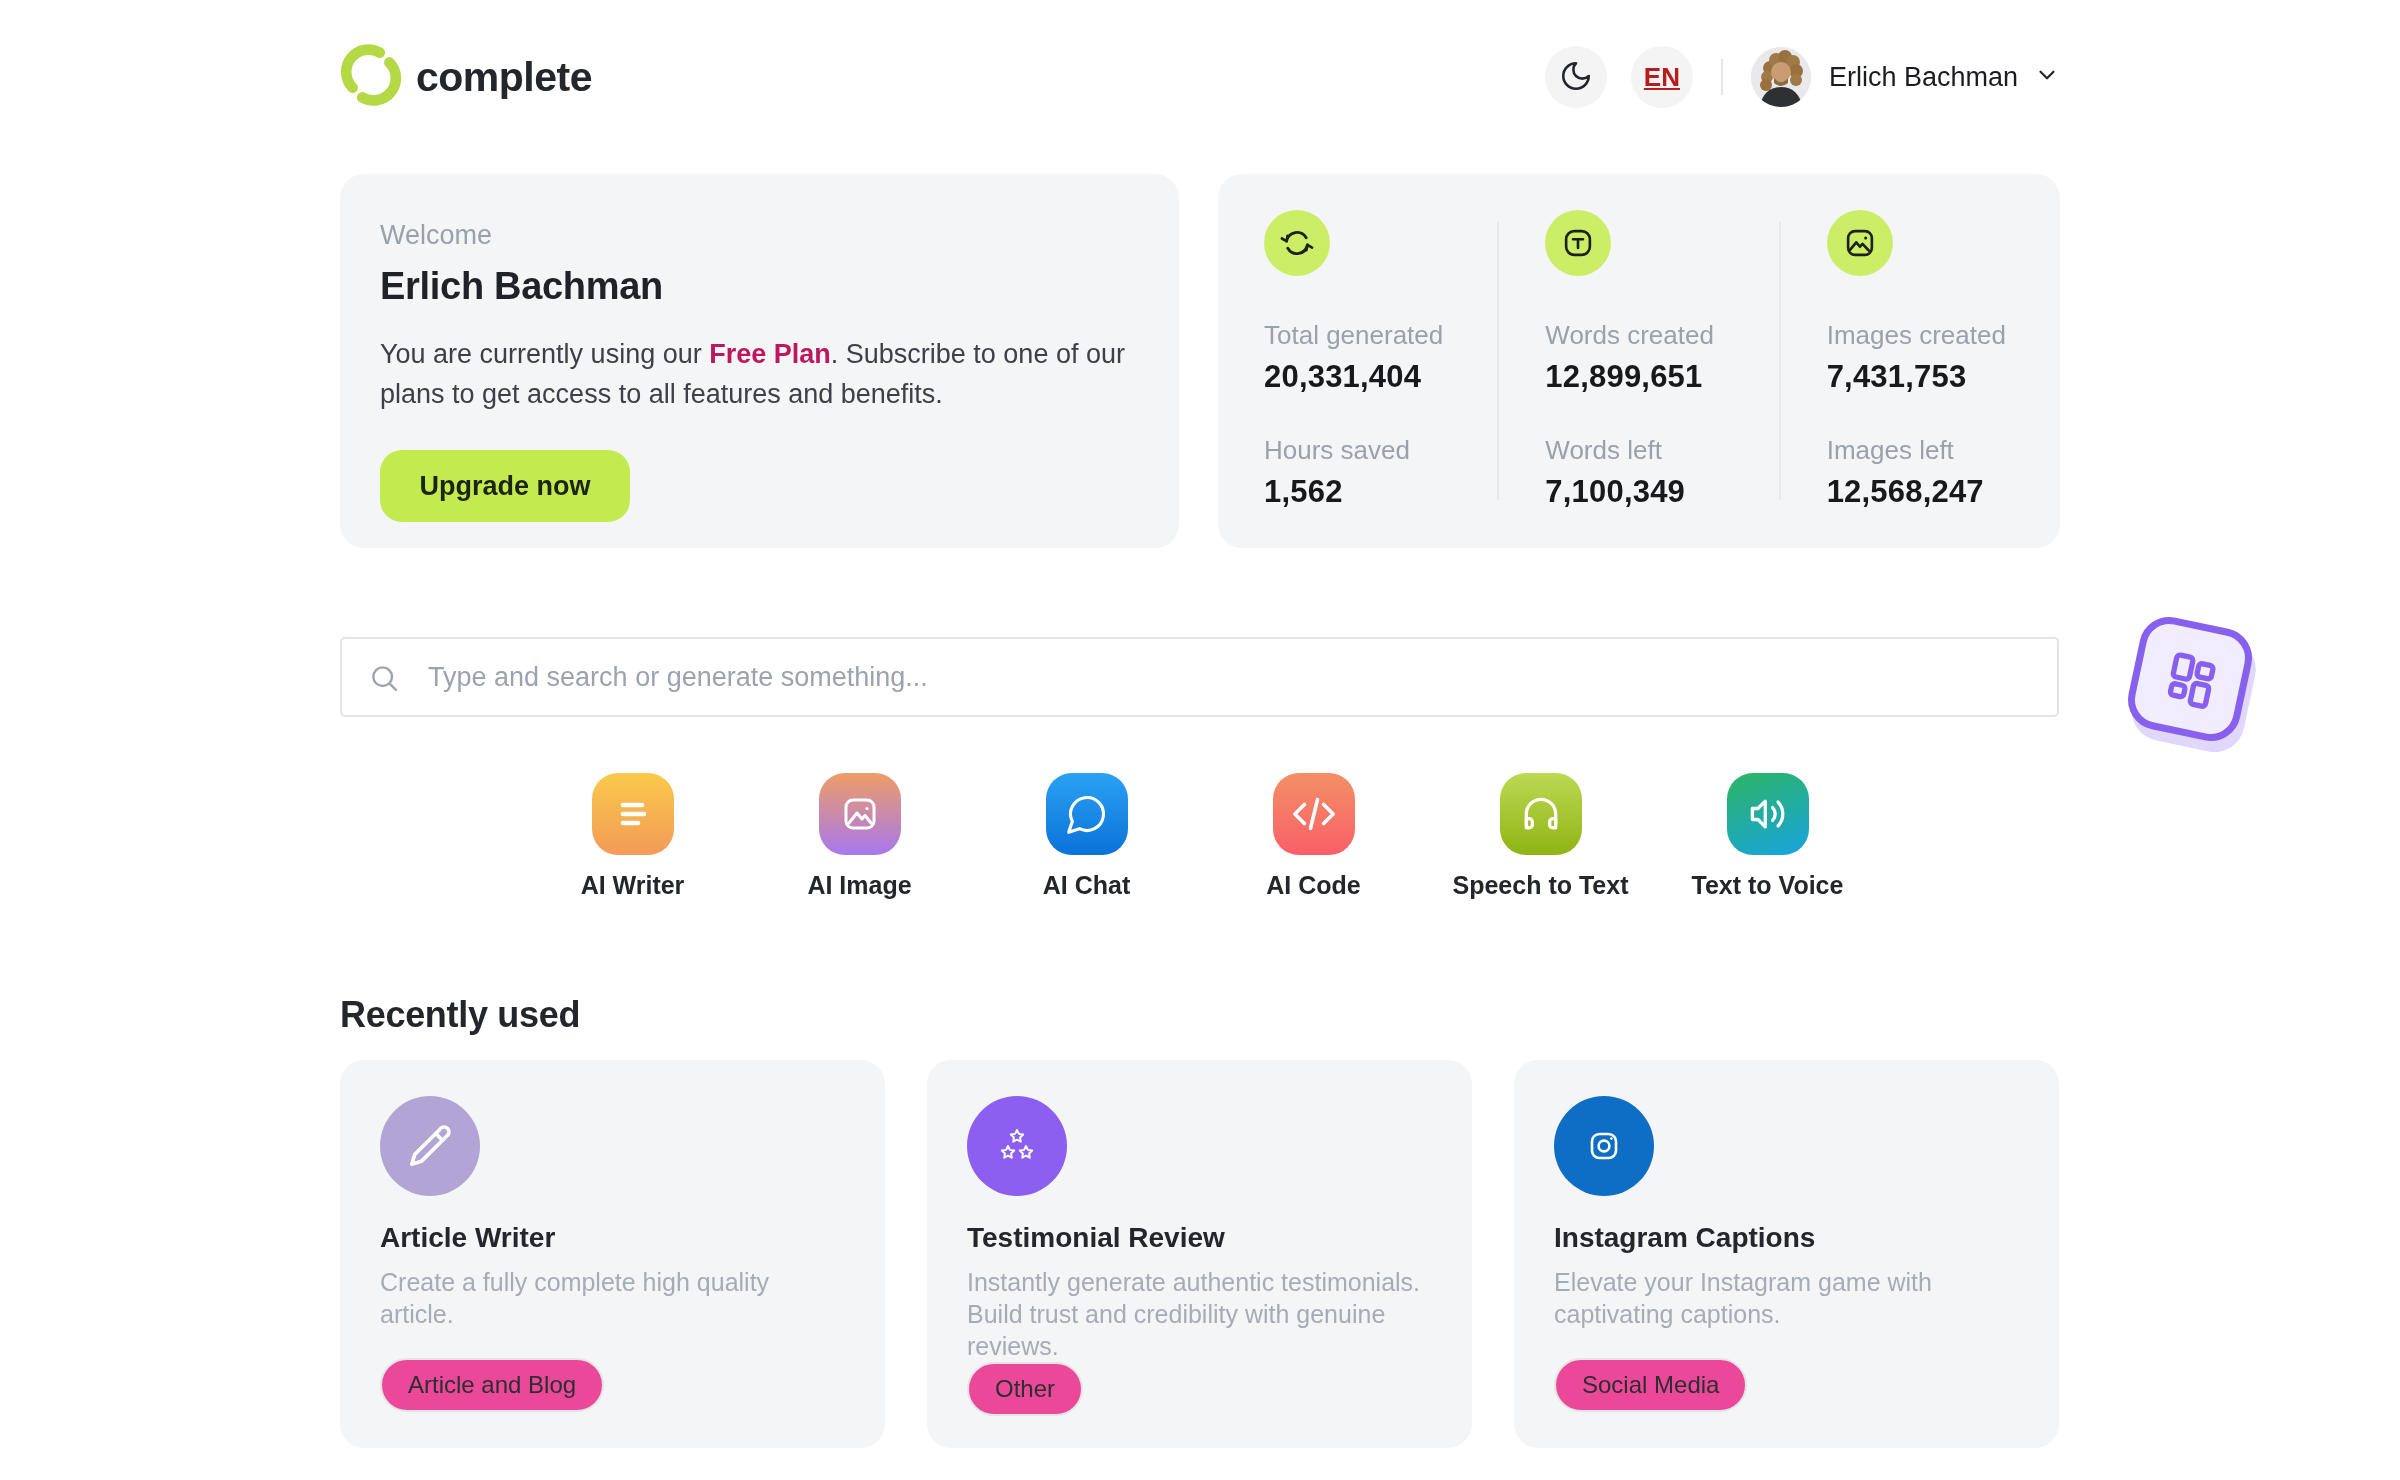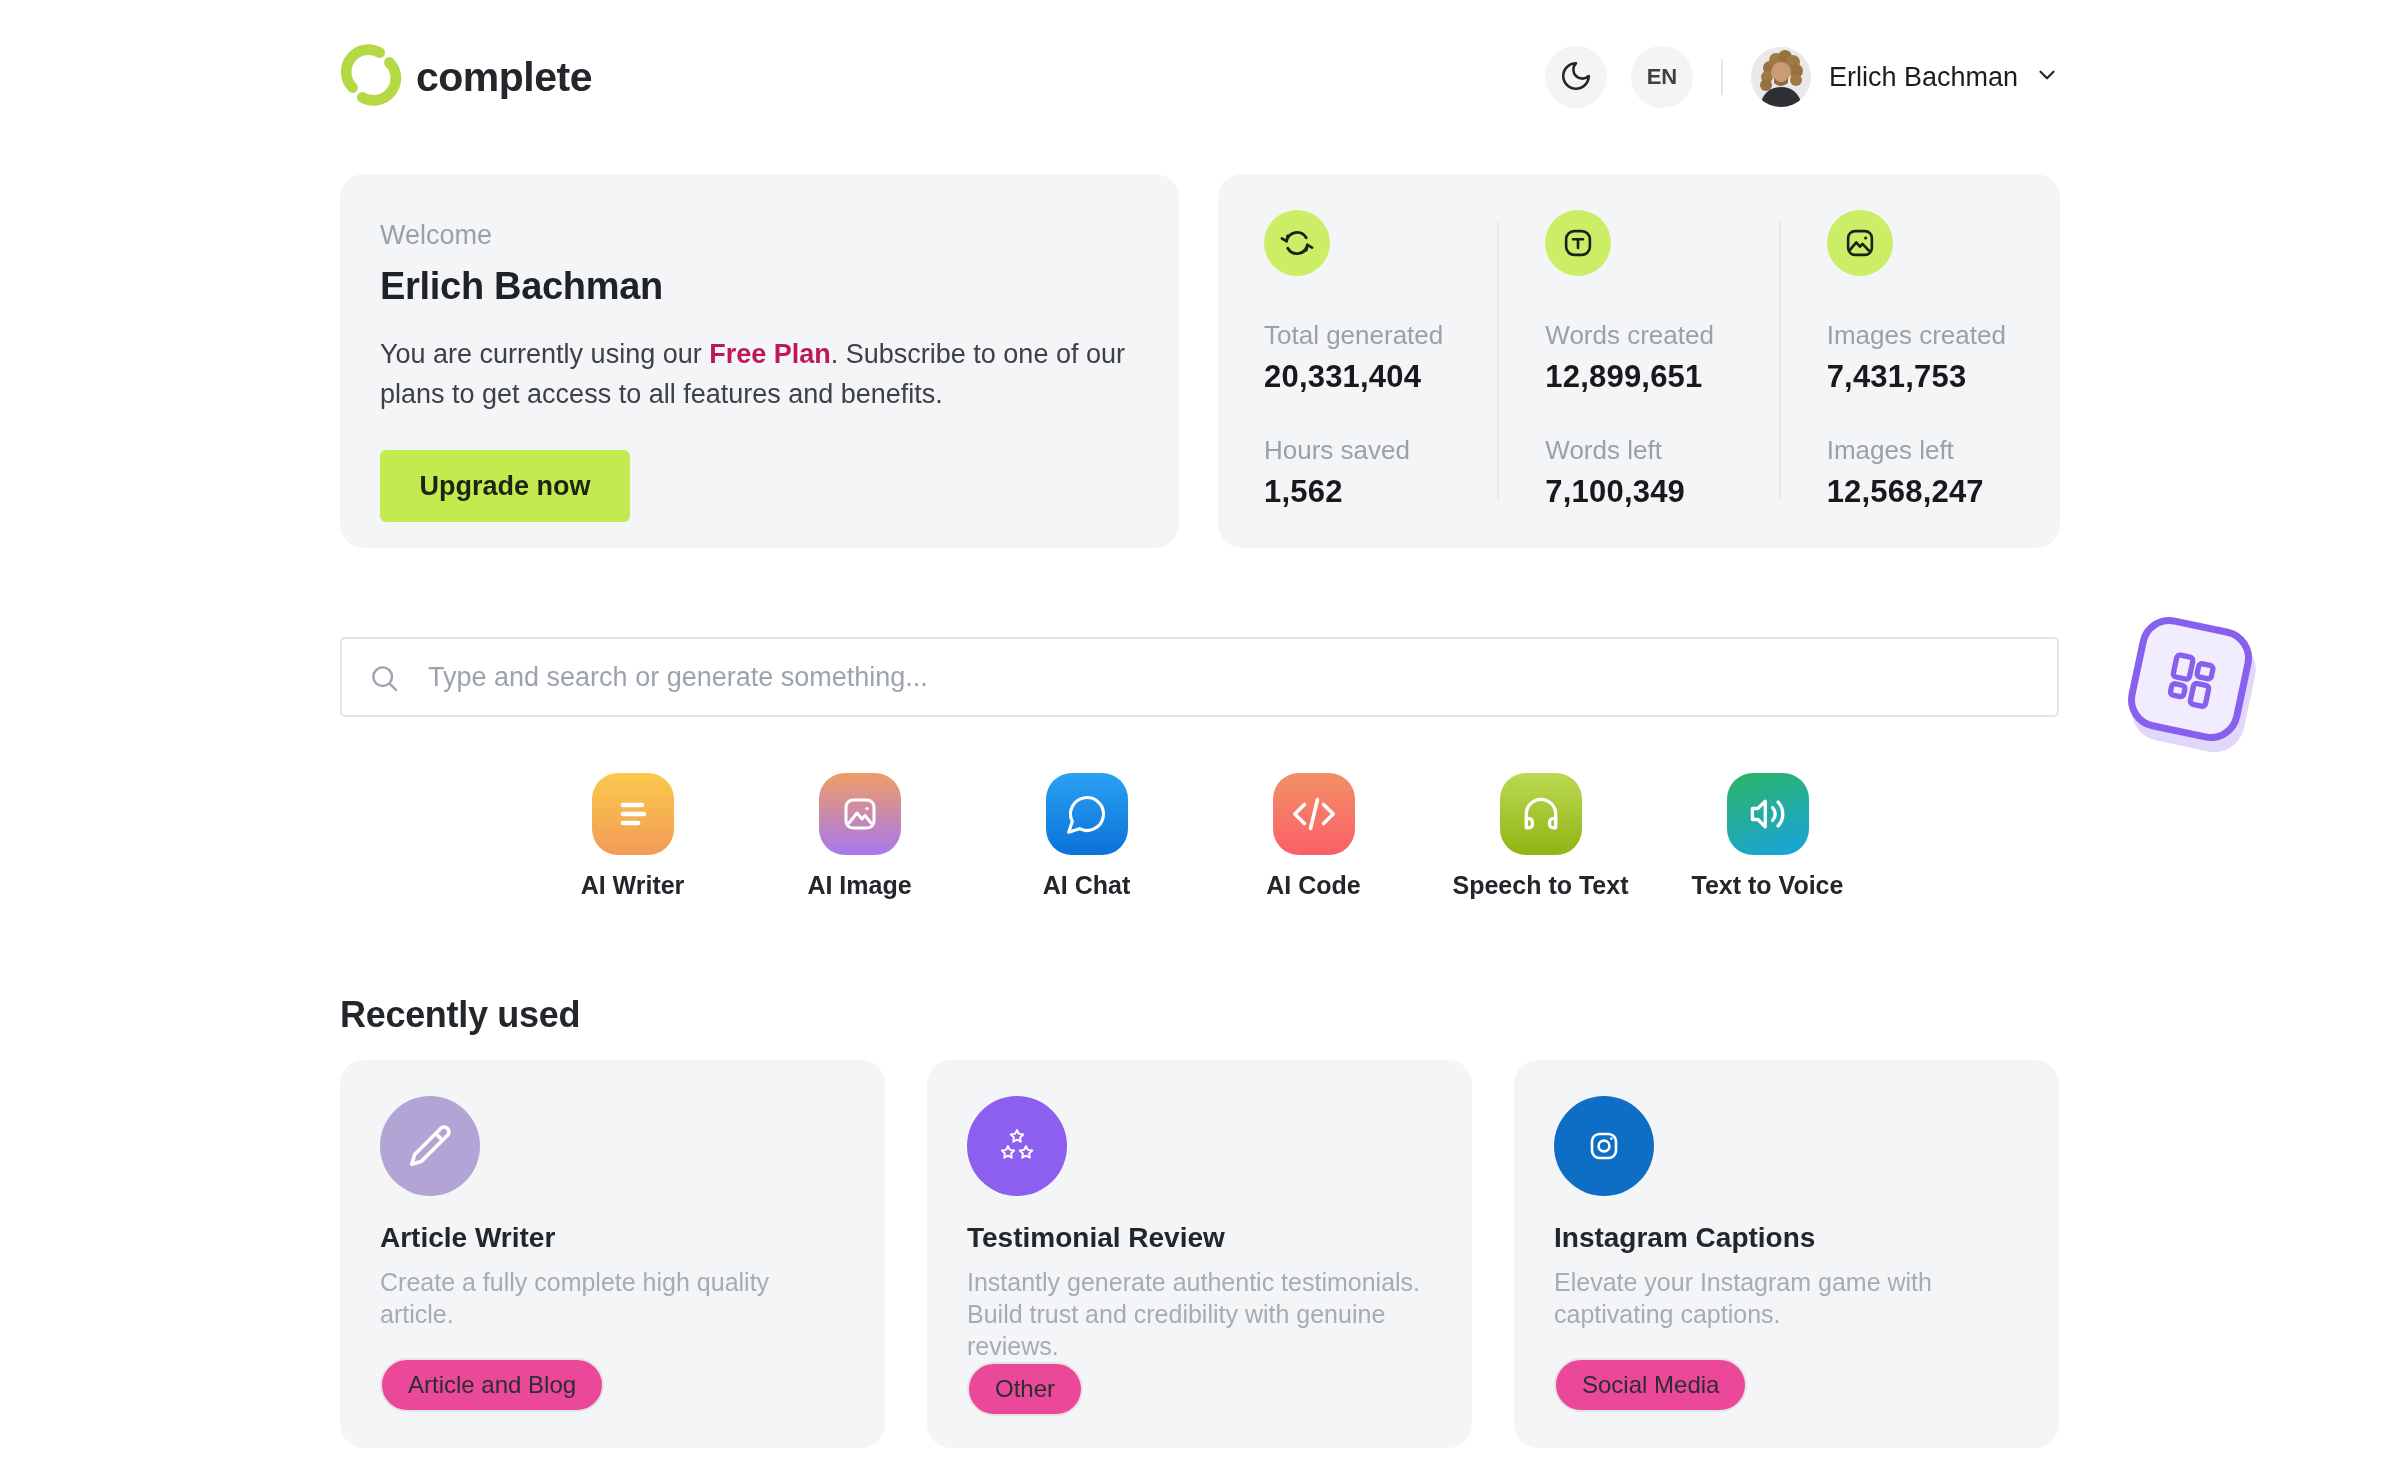--- a/index.html
+++ b/index.html
@@ -8,36 +8,36 @@
   .page{position:relative;width:2400px;height:1480px;background:#ffffff;overflow:hidden;}
   .content{position:absolute;left:340px;top:0;width:1720px;}
 
   
   .header{display:flex;justify-content:space-between;align-items:center;margin-top:44px;height:66px;}
   .brand{display:flex;align-items:center;gap:14px;}
   .brand-name{font-size:41px;font-weight:800;letter-spacing:-0.5px;color:#23272b;}
   .hdr-right{display:flex;align-items:center;}
   .pill-btn{width:62px;height:62px;border-radius:50%;background:#f4f4f5;border:none;display:flex;align-items:center;justify-content:center;cursor:pointer;}
   .pill-btn + .pill-btn{margin-left:24px;}
-  .lang{font-size:22px;font-weight:600;color:#404040;}
+  .lang{font-size:26px;font-weight:600;color:#b91c1c;text-decoration:underline;}
   .hdr-divider{width:2px;height:36px;background:#e6e6e9;margin:0 28px;}
   .account{display:flex;align-items:center;cursor:pointer;}
   .avatar{width:60px;height:60px;border-radius:50%;overflow:hidden;background:#e9e9eb;flex:0 0 auto;}
   .account-name{font-size:27px;margin-left:18px;color:#1a1c1f;}
   .account .chev{margin-left:16px;}
 
   
   .hero{display:grid;grid-template-columns:839px 842px;gap:39px;margin-top:64px;}
   .card{background:#f4f5f6;border-radius:24px;}
   .welcome-card{height:374px;padding:46px 40px;}
   .eyebrow{font-size:27px;color:#9aa1a9;}
   .welcome-name{font-size:38px;font-weight:800;margin:14px 0 0 0;color:#1f2226;letter-spacing:-0.3px;}
   .welcome-msg{margin-top:26px;font-size:27px;line-height:40px;color:#3d4046;width:790px;}
   .welcome-msg b{color:#be185d;margin-top:19px;}
-  .cta{margin-top:36px;width:250px;height:72px;border:none;border-radius:6px;background:#c3eb50;font-family:inherit;font-size:27px;font-weight:600;color:#1c2413;cursor:pointer;}
+  .cta{margin-top:36px;width:250px;height:72px;border:none;border-radius:22px;background:#c3eb50;font-family:inherit;font-size:27px;font-weight:600;color:#1c2413;cursor:pointer;}
 
   .stats-card{height:374px;display:flex;align-items:stretch;padding:36px 0;}
   .stat-col{flex:1 1 0;padding-left:46px;}
   .stat-divider{width:2px;background:#e7e8ea;margin:12px 0;}
   .stat-ic{width:66px;height:66px;border-radius:50%;background:#cbee66;display:flex;align-items:center;justify-content:center;}
   .stat-label{font-size:26px;color:#9aa1a9;margin-top:44px;}
   .stat-value{font-size:31px;font-weight:700;color:#17191c;margin-top:8px;letter-spacing:0.2px;}
   .stat-label.second{margin-top:40px;}
 
   

